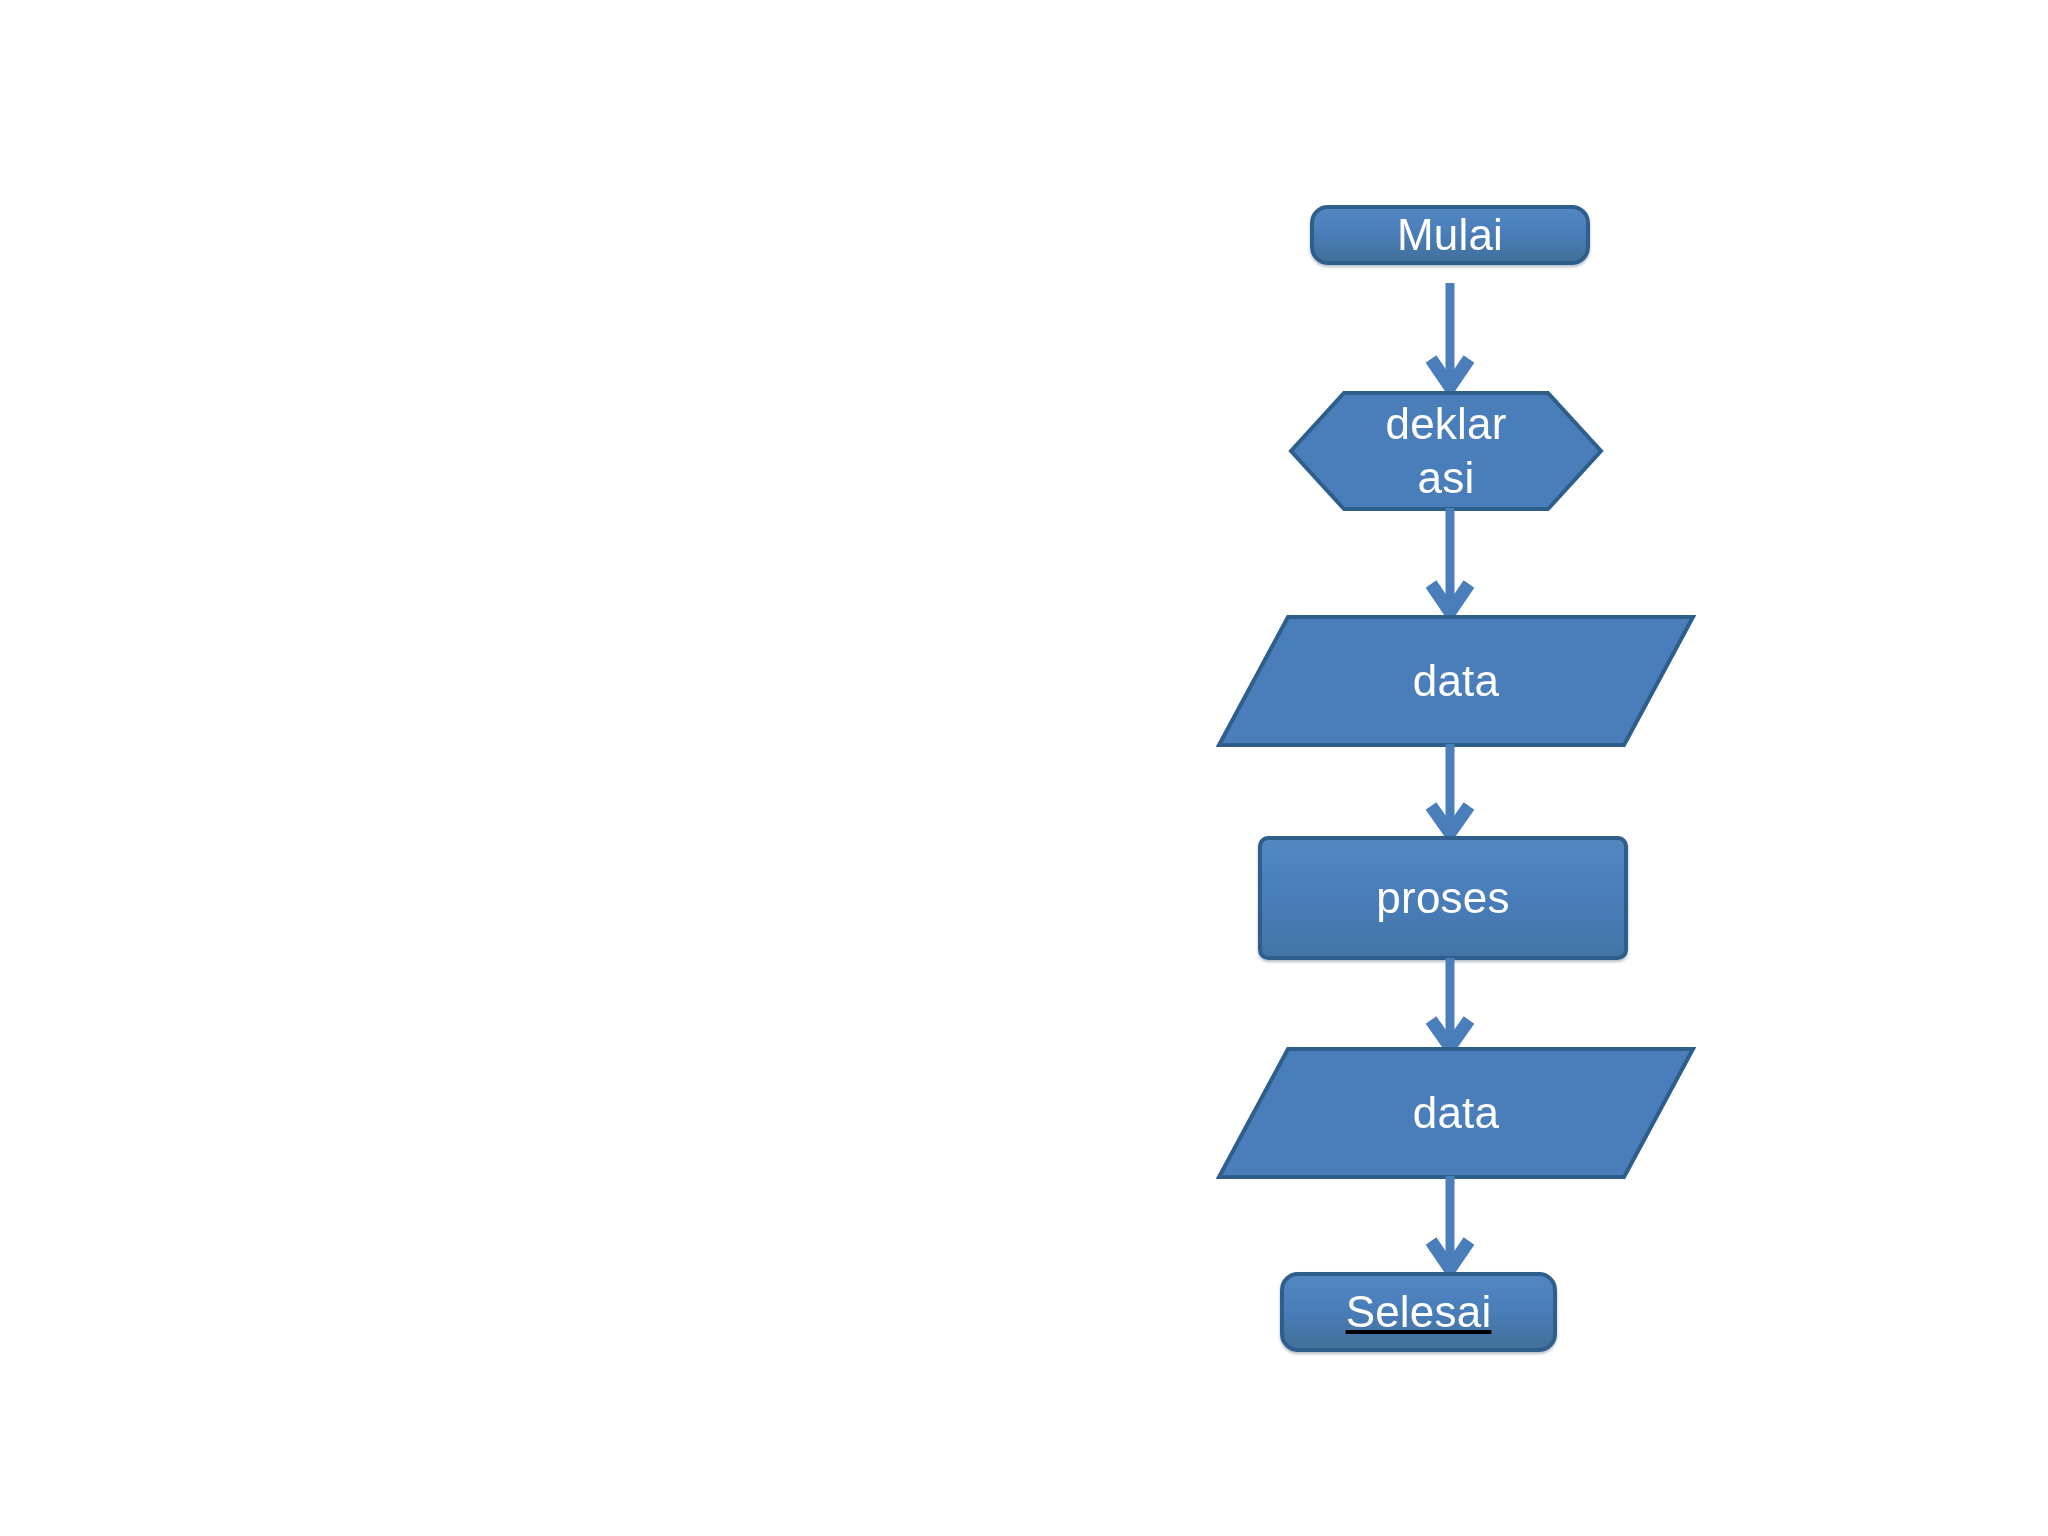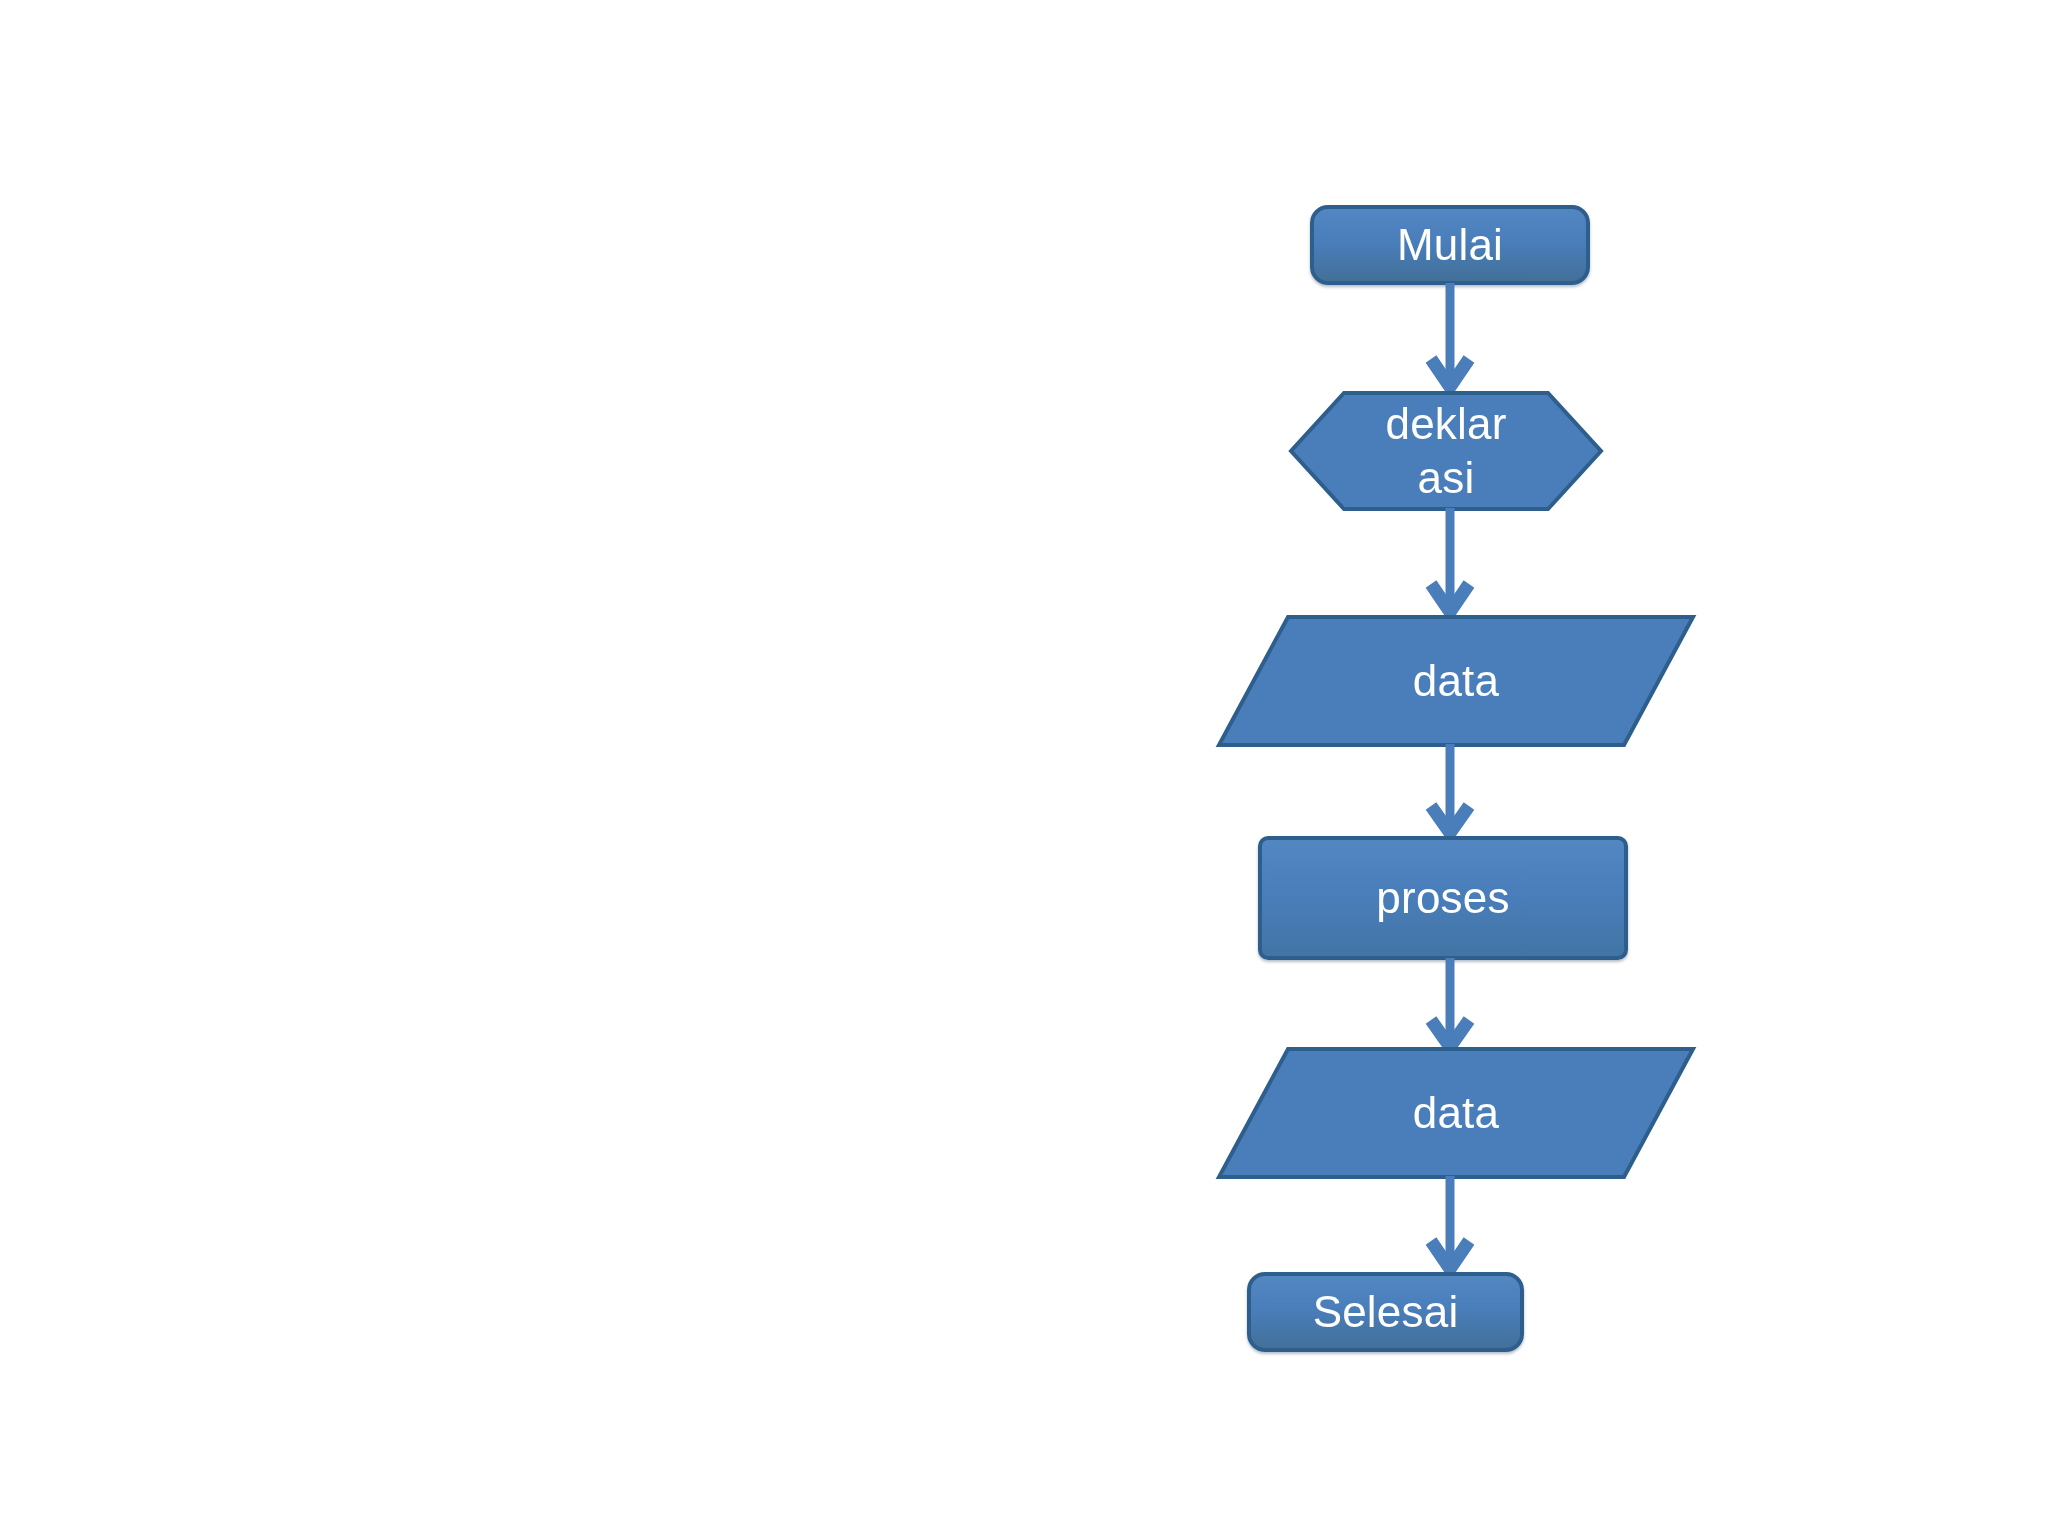--- a/index.html
+++ b/index.html
@@ -103,21 +103,21 @@
     stroke-width: 13;
     stroke-linecap: butt;
     stroke-linejoin: miter;
   }
 </style>
 </head>
 <body>
 
 <div id="flowchart-canvas">
 
-  <div class="node shape-terminator" style="left:1310px; top:205px; width:280px; height:80px;">
+  <div class="node shape-terminator" style="left:1310px; top:205px; width:280px; height:60px;">
     <span class="node-label">Mulai</span>
   </div>
 
   <div class="connector" style="left:1418px; top:283px; width:64px; height:112px;">
     <svg width="64" height="112" viewBox="0 0 64 112">
       <line class="arrow-stem" x1="32" y1="0" x2="32" y2="104"></line>
       <polyline class="arrow-head" points="13,76 32,104 51,76"></polyline>
     </svg>
   </div>
 
@@ -174,17 +174,17 @@
     <span class="node-label">data</span>
   </div>
 
   <div class="connector" style="left:1418px; top:1176px; width:64px; height:100px;">
     <svg width="64" height="100" viewBox="0 0 64 100">
       <line class="arrow-stem" x1="32" y1="0" x2="32" y2="93"></line>
       <polyline class="arrow-head" points="13,65 32,93 51,65"></polyline>
     </svg>
   </div>
 
-  <div class="node shape-terminator" style="left:1247px; top:1272px; width:277px; height:80px;">
+  <div class="node shape-terminator" style="left:1280px; top:1272px; width:277px; height:80px;text-decoration:underline;">
     <span class="node-label">Selesai</span>
   </div>
 
 </div>
 
 </body></html>

